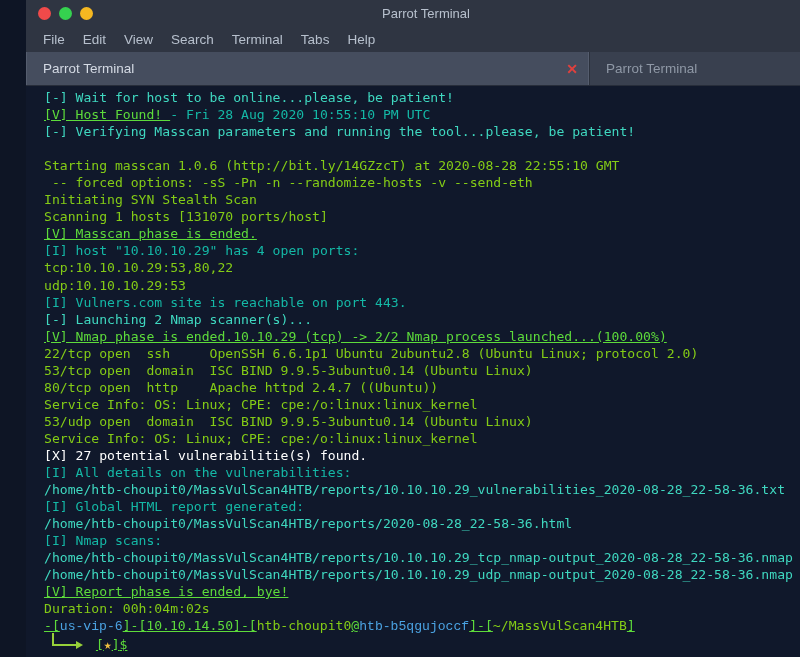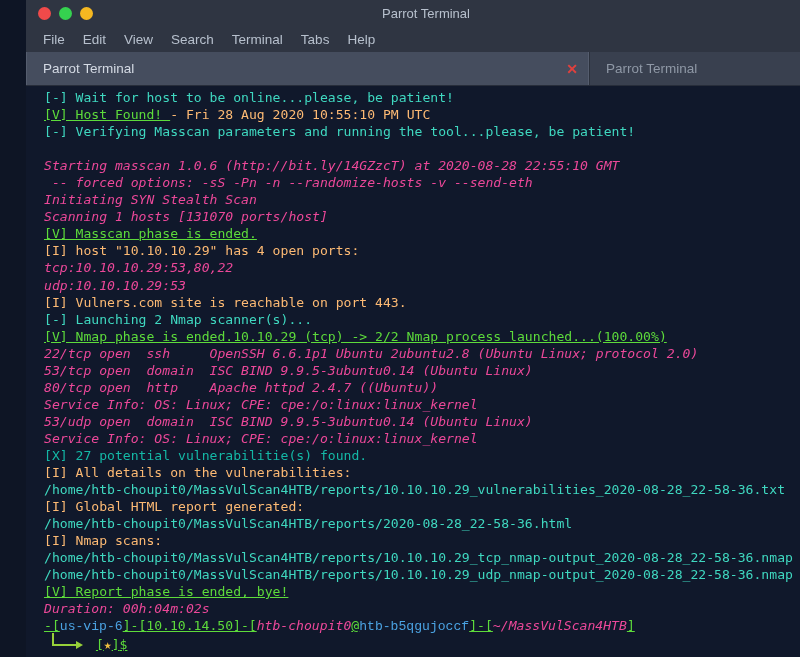--- a/index.html
+++ b/index.html
@@ -129,23 +129,23 @@
     letter-spacing: 0px;
   }
   .line {
     white-space: pre;
     min-height: 17.05px;
   }
 
   
   .c-cyan   { color: #3fd8c0; }
   .c-green  { color: #5ddb3b; text-decoration: underline; }
-  .c-amber  { color: #fdba74; }
-  .c-red    { color: #14b8a6; }
-  .c-white  { color: #ec4899; font-style: italic; }
+  .c-amber  { color: #14b8a6; }
+  .c-red    { color: #ffffff; }
+  .c-white  { color: #84cc16; }
   .c-blue   { color: #4ba3e3; font-family: Liberation Mono, monospace; }
   .c-star   { color: #f0c040; }
 
   
   .prompt-arrow {
     display: inline-block;
     position: relative;
     width: 44px;
     height: 14px;
     vertical-align: -3px;

